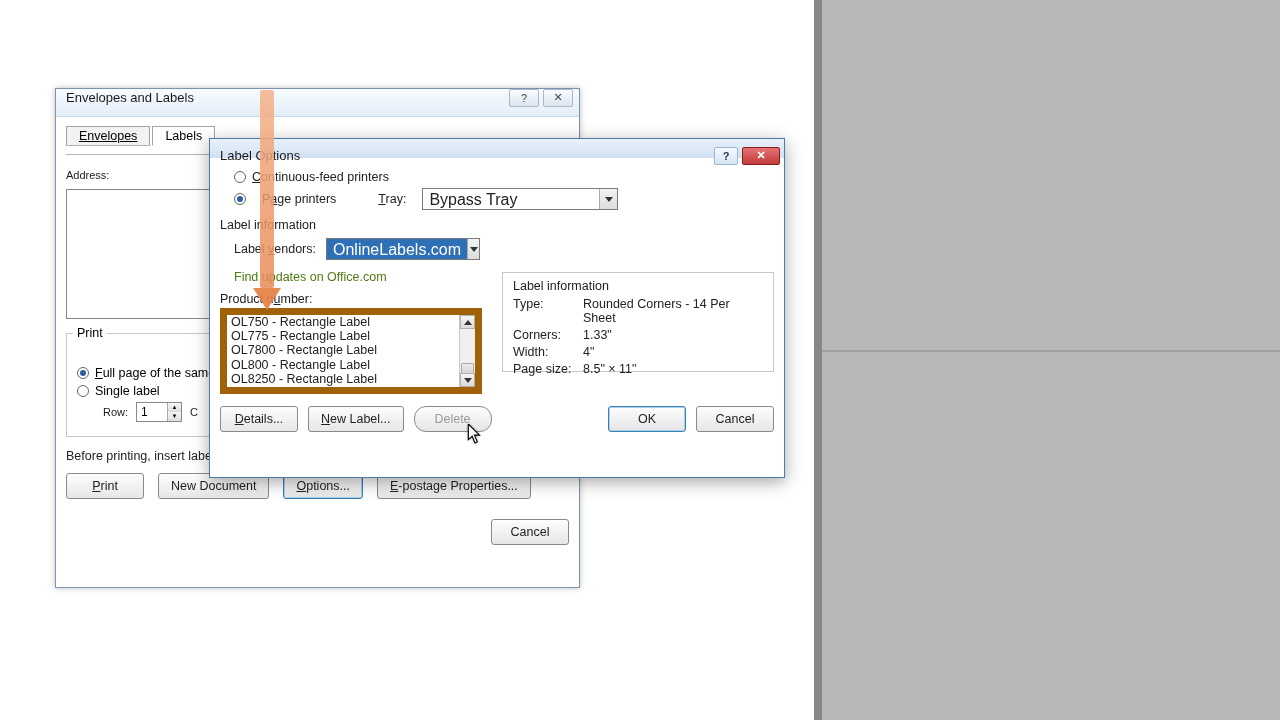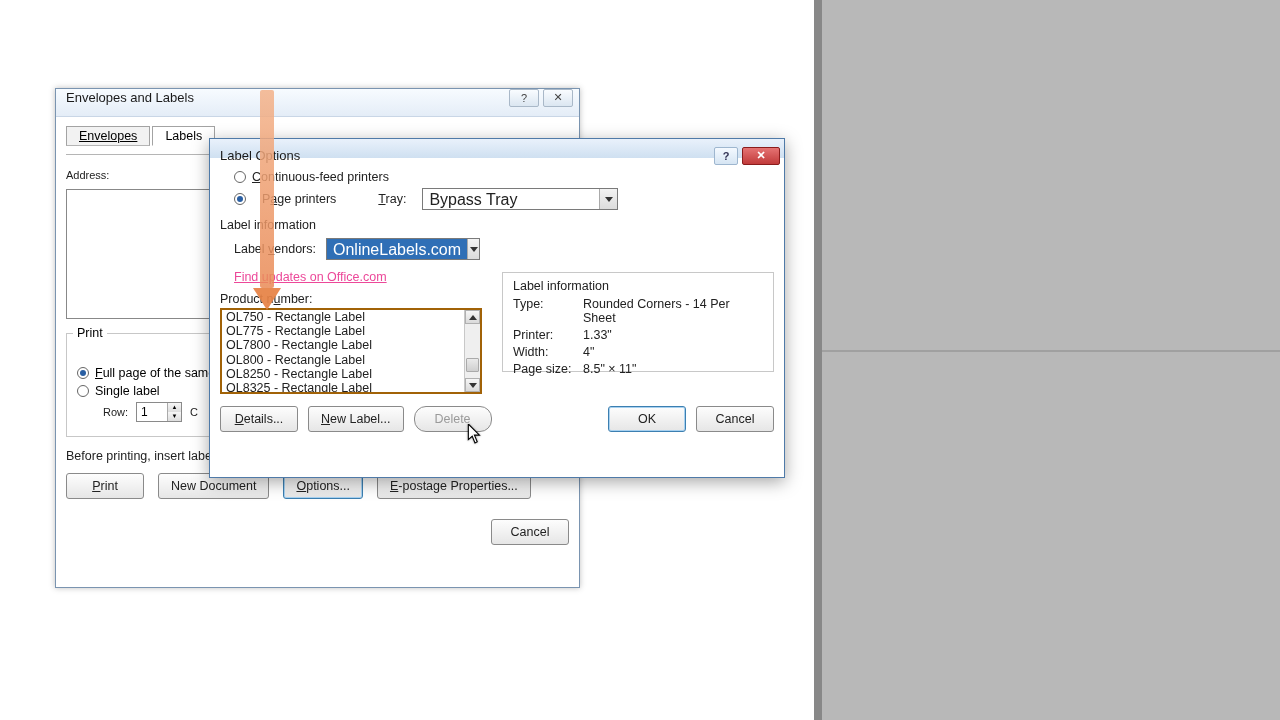--- a/index.html
+++ b/index.html
@@ -107,25 +107,25 @@
     display: flex; border: 1px solid #7a7a7a; height: 22px; background: #fff;
   }
   .combo .val { flex: 1; padding: 2px 6px; font-size: 16px; }
   .combo.selected .val { background: #2f6fb6; color: #fff; }
   .combo .arrow {
     width: 18px; background: linear-gradient(#f3f3f3,#dcdcdc);
     border-left: 1px solid #aaa; display: flex; align-items: center; justify-content: center;
   }
   .caret { width: 0; height: 0; border-left: 4px solid transparent; border-right: 4px solid transparent; border-top: 5px solid #333; }
 
-  .link { color: #ec4899; text-decoration: underline; font-size: 12.5px; margin-top: 44px; }
+  .link { color: #4d7c0f; font-size: 12.5px; margin-top: 44px; }
 
   .cols { display: flex; gap: 20px; margin-top: 4px; }
   .listbox {
-    width: 262px; height: 86px; border: 2px solid #a16207; background: #fff;
+    width: 262px; height: 86px; border: 7px solid #a16207; background: #fff;
     display: flex;
   }
   .list-items { flex: 1; overflow: hidden; }
   .list-items div { padding: 0 4px; font-size: 12.5px; line-height: 14.2px; white-space: nowrap; }
   .scrollbar { width: 16px; background: #efefef; border-left: 1px solid #c8c8c8; position: relative; }
   .scroll-btn { height: 14px; background: linear-gradient(#f6f6f6,#dadada); border: 1px solid #b0b0b0; margin: 0; display: flex; align-items: center; justify-content: center; }
   .scroll-btn .car-up { width:0;height:0;border-left:4px solid transparent;border-right:4px solid transparent;border-bottom:5px solid #333; }
   .scroll-btn .car-dn { width:0;height:0;border-left:4px solid transparent;border-right:4px solid transparent;border-top:5px solid #333; }
   .scroll-thumb { position: absolute; left: 1px; right: 1px; top: 48px; height: 14px; background: linear-gradient(#eaeaea,#cfcfcf); border: 1px solid #aaa; border-radius: 1px; }
 
@@ -285,21 +285,21 @@
               </div>
           </div>
         </div>
       </div>
       <div>
         <div class="info-box">
           <div style="margin-bottom:4px">Label information</div>
           <div class="info-grid">
             <div>Type:</div>
             <div>Rounded Corners - 14 Per Sheet</div>
-            <div>Printer:</div>
+            <div>Corners:</div>
             <div>1.33"</div>
             <div>Width:</div>
             <div>4"</div>
             <div>Page size:</div>
             <div>8.5" × 11"</div>
           </div>
         </div>
       </div>
     </div>
 

